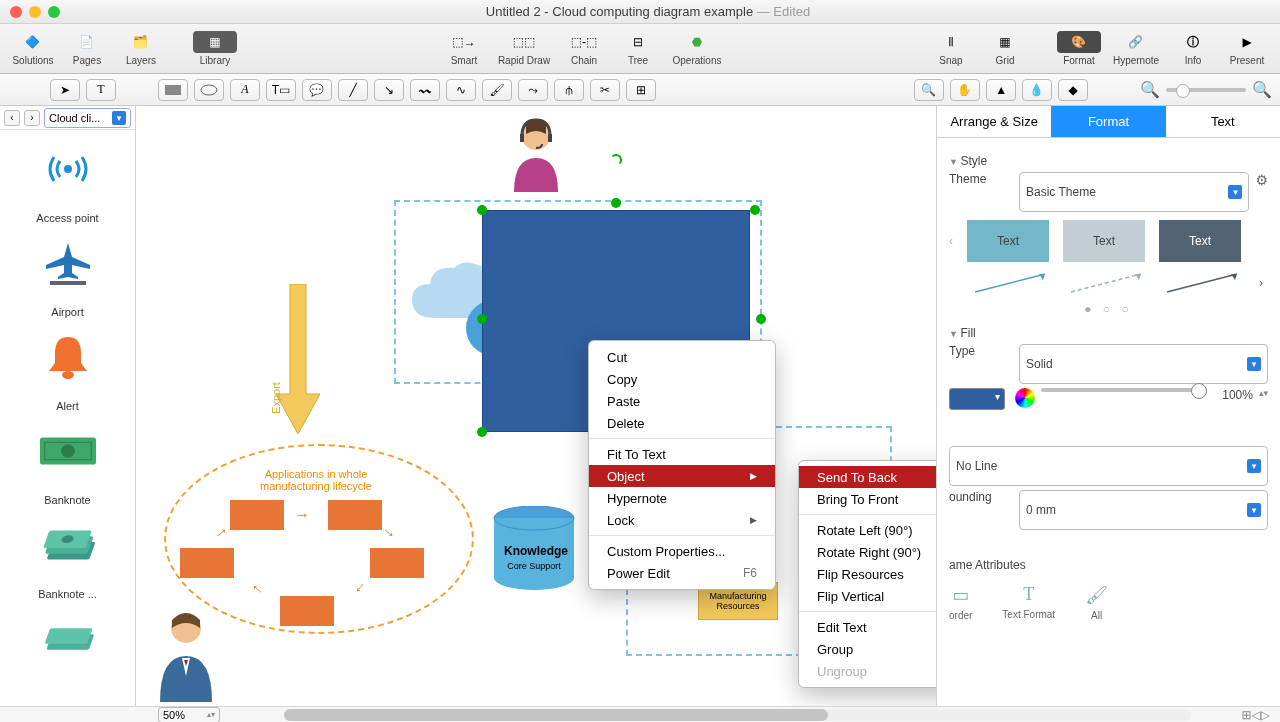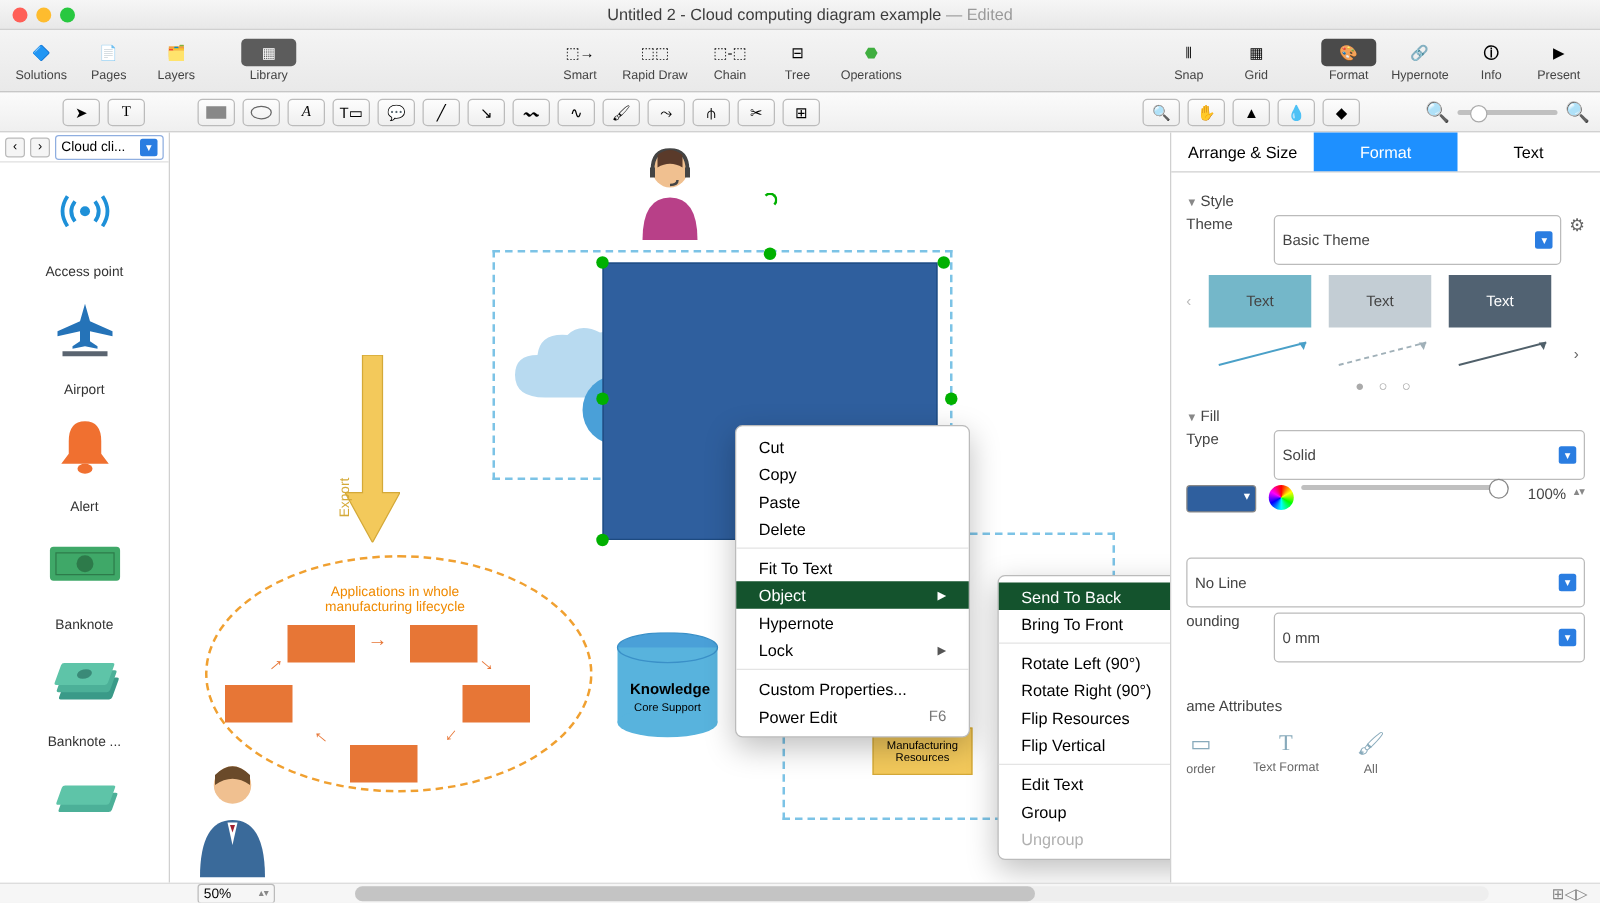--- a/index.html
+++ b/index.html
@@ -85,21 +85,21 @@
 .ob{position:absolute;background:#e77636;width:54px;height:30px;}
 .oarrow{position:absolute;color:#e77636;font-size:16px;}
 .db-cyl{position:absolute;}
 .yellowbox{position:absolute;background:#f3c95b;border:1px solid #d4a938;font-size:9px;text-align:center;display:flex;flex-direction:column;justify-content:center;align-items:center;}
 .person-svg{position:absolute;}
 
 
 .ctx{position:absolute;background:#fff;border:1px solid #bbb;border-radius:6px;box-shadow:0 8px 24px rgba(0,0,0,0.25);padding:5px 0;font-size:13px;}
 .ctx .item{height:22px;display:flex;align-items:center;padding:0 18px;justify-content:space-between;cursor:pointer;white-space:nowrap;}
 .ctx .item.sub::after{content:"▶";font-size:9px;color:#555;margin-left:30px;}
-.ctx .item.hi{background:#14532d;color:#fff;}
+.ctx .item.hi{background:#b91c1c;color:#fff;}
 .ctx .item.hi::after{color:#fff;}
 .ctx .dim{color:#b0b0b0;}
 .ctx .sep{height:1px;background:#e4e4e4;margin:4px 0;}
 .ctx .sc{color:#777;font-size:12px;margin-left:30px;}
 </style>
 </head>
 <body>
 
 <div class="titlebar">
   <div class="traffic">

